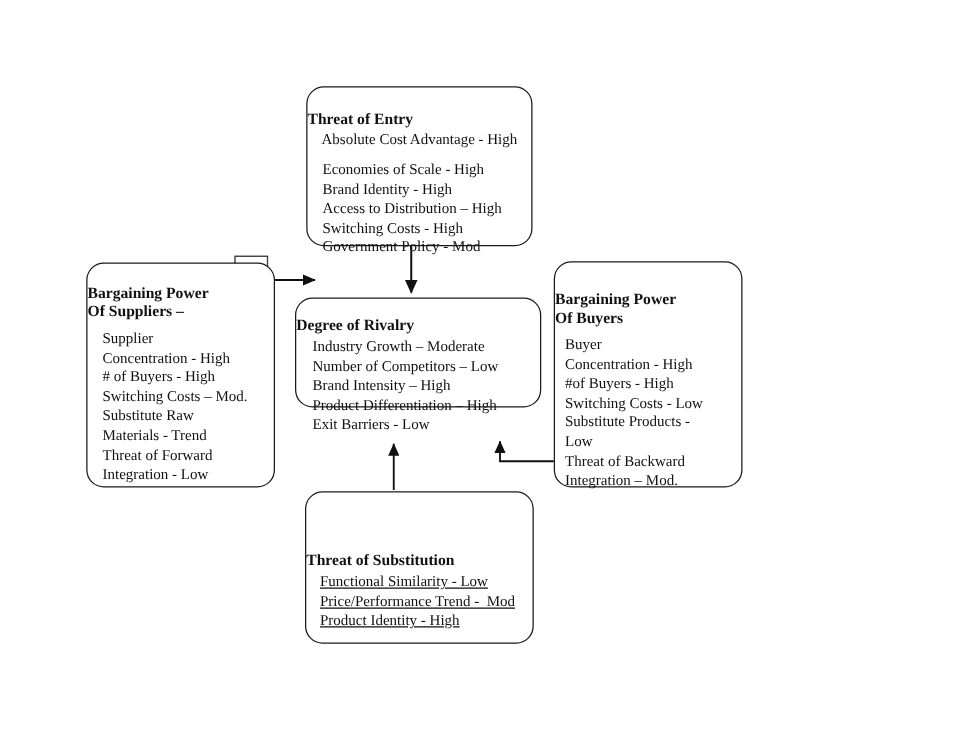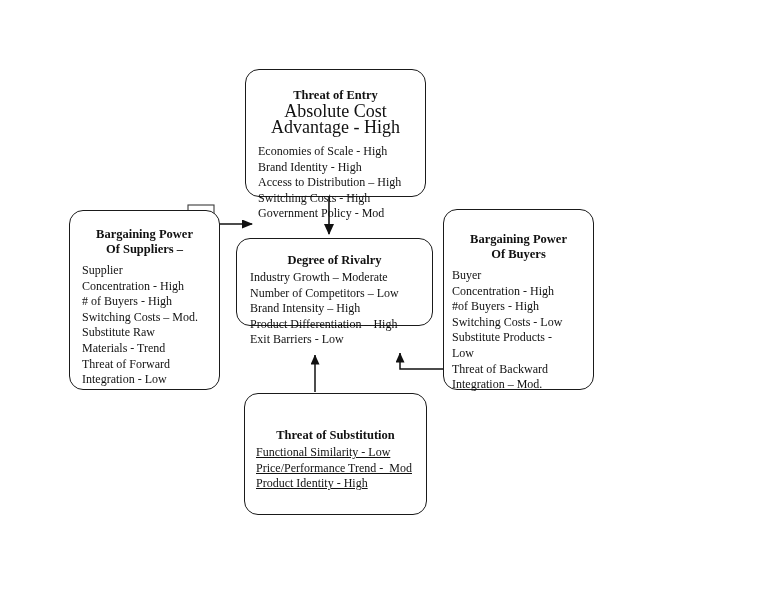--- a/index.html
+++ b/index.html
@@ -24,21 +24,20 @@
   }
   .box {
     position: absolute;
     box-sizing: border-box;
     border: 1.3px solid #1a1a1a;
     border-radius: 14px;
     background: #ffffff;
     z-index: 3;
   }
   .box .title {
-    text-align: center;
     font-weight: bold;
     font-size: 12.5px;
     line-height: 15px;
     white-space: pre-line;
   }
   .box .lines {
     font-size: 12px;
     line-height: 15.6px;
   }
   .box .lines .ln {
@@ -48,21 +47,21 @@
   #box-entry {
     left: 245px;
     top: 69px;
     width: 181px;
     height: 128px;
   }
   #box-entry .title { margin-top: 18px; }
   #box-entry .lines { margin-top: 0px; padding-left: 12px; }
   #box-entry .sub-centered {
     text-align: center;
-    font-size: 18px;
+    font-size: 12px;
     line-height: 16px;
   }
   #box-entry .gap { height: 9px; }
 
   
   #box-suppliers {
     left: 69px;
     top: 210px;
     width: 151px;
     height: 180px;
@@ -90,21 +89,21 @@
   #box-buyers .title { margin-top: 22px; }
   #box-buyers .lines { margin-top: 6px; padding-left: 8px; }
 
   
   #box-substitution {
     left: 244px;
     top: 393px;
     width: 183px;
     height: 122px;
   }
-  #box-substitution .title { margin-top: 34px; }
+  #box-substitution .title { margin-top: 47px; }
   #box-substitution .lines { margin-top: 2px; padding-left: 11px; text-decoration: underline; }
 </style>
 </head>
 <body>
 
 <svg id="canvas" viewBox="0 0 768 594">
   <defs>
     <marker id="arrow-r" markerWidth="11" markerHeight="9" refX="10" refY="4.5" orient="auto" markerUnits="userSpaceOnUse">
       <path d="M0,0 L11,4.5 L0,9 z" fill="#111111"></path>
     </marker>

